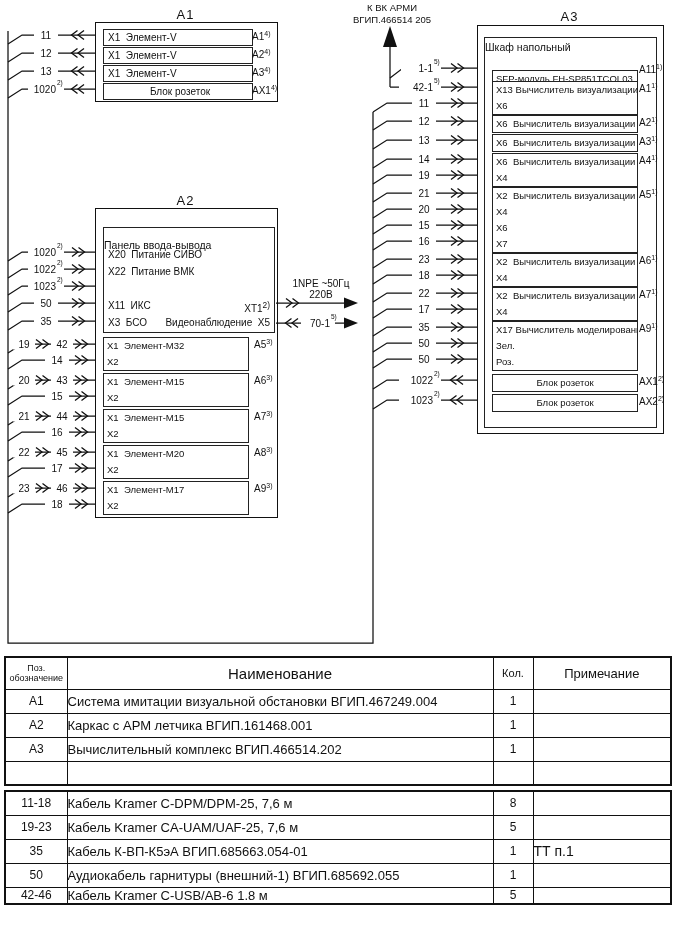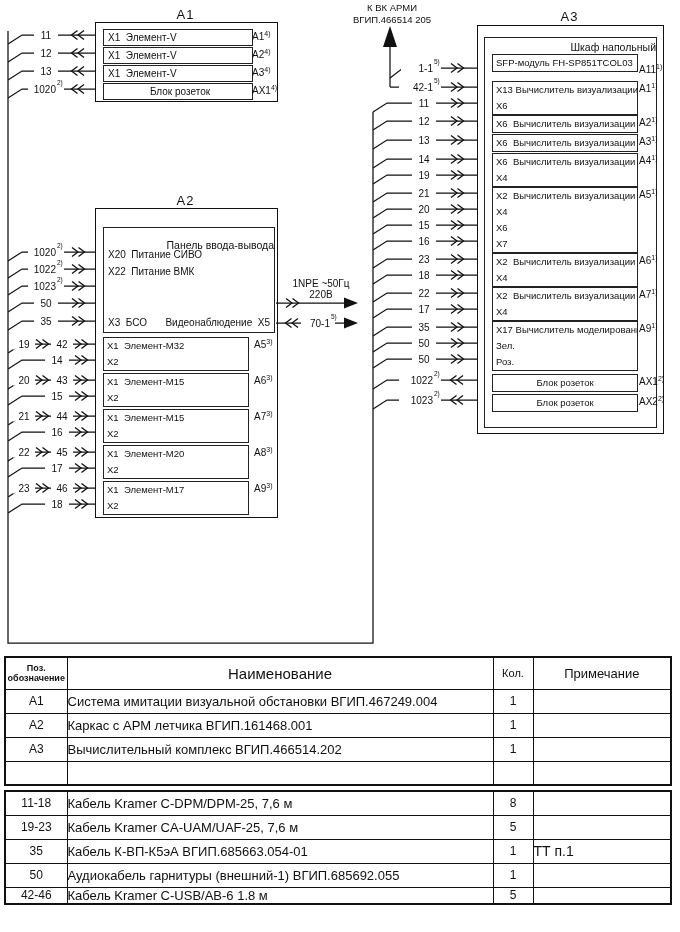--- a/index.html
+++ b/index.html
@@ -12,30 +12,30 @@
   .w{stroke:#111;stroke-width:1.25;fill:none}
   .abs{position:absolute}
   .title{position:absolute;font-size:13px;text-align:center;letter-spacing:1px}
   .box{position:absolute;border:1.7px solid #111;background:transparent}
   .ibox{position:absolute;border:1.2px solid #222;background:#fff}
   .pb{position:absolute;left:7px;width:144px;border:1.1px solid #222;background:#fff}
   .pl{height:16px;line-height:16px;font-size:9.5px;padding-left:3px;white-space:pre;overflow:hidden}
   .ctr{text-align:center;padding-left:0}
   .ref{position:absolute;font-size:10px;white-space:nowrap}
   .ref sup{font-size:7px}
-  .hdr{position:absolute;left:0;width:100%;text-align:right;font-size:10.5px}
+  .hdr{position:absolute;left:0;width:100%;text-align:left;font-size:10.5px}
   .pr{position:absolute;left:0;width:100%;height:17px;line-height:17px;font-size:10px;
       display:flex;justify-content:space-between;padding:0 4px;box-sizing:border-box;white-space:pre}
   .ar{position:absolute;left:7px;width:144px;height:15px;line-height:15px;font-size:10px;
       padding-left:4px;border:1.1px solid #222;background:#fff;white-space:pre;box-sizing:content-box}
   .eb{position:absolute;left:7px;width:144px;height:32px;border:1.1px solid #222;background:#fff}
   table.t{position:absolute;border-collapse:collapse;table-layout:fixed;background:#fff}
   table.t td,table.t th{border:1.2px solid #111;padding:0;overflow:hidden;white-space:nowrap}
   table.t{border:2px solid #111}
-  .hpos{font-size:9px;line-height:10px;font-weight:bold}
+  .hpos{font-size:9px;line-height:10px;font-weight:normal}
   th.hname{font-size:15px;font-weight:normal}
   th.hqty{font-size:11px;font-weight:normal}
   th.hnote{font-size:13px;font-weight:normal}
   td.cpos{text-align:center;font-size:12px}
   td.cname{font-size:13px;padding-left:7px}
   td.cqty{text-align:center;font-size:12px}
   td.cnote{font-size:14px;padding-left:7px}
 </style>
 </head>
 <body>
@@ -282,20 +282,21 @@
   <div class="ar ctr" style="top:60px">Блок розеток</div>
   <div class="ref" style="left:156px;top:61px"><span>AX1</span><sup>4)</sup></div>
 </div>
 
 <div class="title" style="left:95px;top:193px;width:181px">A2</div>
 <div class="box" style="left:95px;top:208px;width:181px;height:308px">
   <div class="ibox" style="left:7px;top:18px;width:170px;height:104px">
     <div class="hdr" style="top:11px">Панель ввода-вывода</div>
     <div class="pr" style="top:18px"><span>X20  Питание СИВО</span><span></span></div>
     <div class="pr" style="top:35px"><span>X22  Питание ВМК</span><span></span></div>
+    <div class="pr" style="top:69px"><span>X11  ИКС</span><span><span>XT1</span><sup>2)</sup></span></div>
     <div class="pr" style="top:86px"><span>X3  БСО</span><span>Видеонаблюдение  X5</span></div>
   </div>
   <div class="eb" style="top:128px">
     <div class="pl">X1  Элемент-М32</div>
         <div class="pl">X2</div>
   </div>
   <div class="ref" style="left:158px;top:129px"><span>A5</span><sup>3)</sup></div>
   <div class="eb" style="top:164px">
     <div class="pl">X1  Элемент-М15</div>
         <div class="pl">X2</div>
@@ -315,21 +316,21 @@
     <div class="pl">X1  Элемент-М17</div>
         <div class="pl">X2</div>
   </div>
   <div class="ref" style="left:158px;top:273px"><span>A9</span><sup>3)</sup></div>
 </div>
 
 <div class="title" style="left:477px;top:9px;width:185px">A3</div>
 <div class="box" style="left:477px;top:25px;width:185px;height:407px">
   <div class="ibox" style="left:6px;top:11px;width:171px;height:389px">
     <div class="hdr" style="top:3px">Шкаф напольный</div>
-    <div class="pb" style="top:16px">
+    <div class="pb" style="top:32px">
           <div class="pl">SFP-модуль FH-SP851TCOL03</div>
         </div>
     <div class="ref" style="left:154px;top:25px"><span>A11</span><sup>1)</sup></div>
     <div class="pb" style="top:43px">
           <div class="pl">X13 Вычислитель визуализации</div>
           <div class="pl">X6</div>
         </div>
     <div class="ref" style="left:154px;top:44px"><span>A1</span><sup>1)</sup></div>
     <div class="pb" style="top:77px">
           <div class="pl">X6  Вычислитель визуализации</div>

